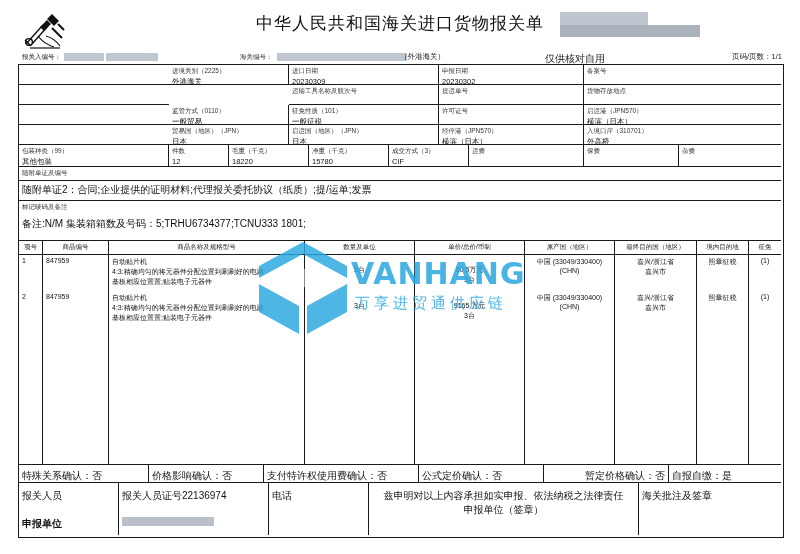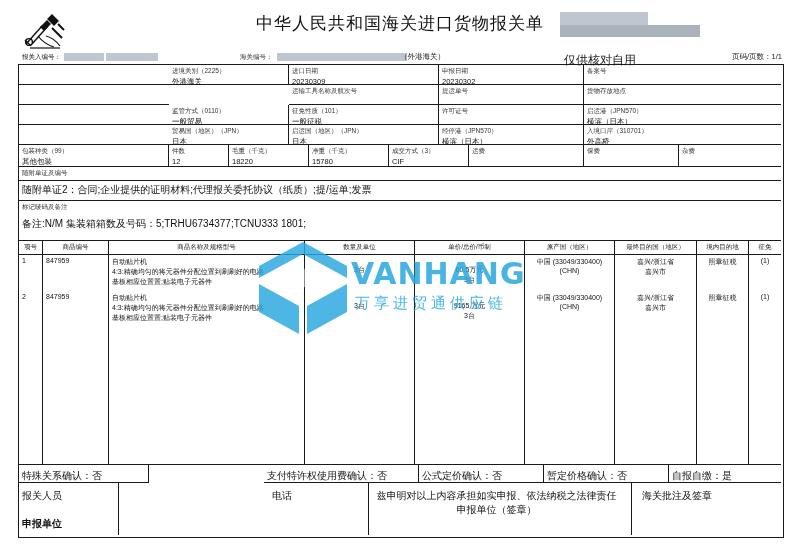--- a/index.html
+++ b/index.html
@@ -27,21 +27,21 @@
   .hdr-redact-1{position:absolute;left:560px;top:12px;width:88px;height:13px;}
   .hdr-redact-2{position:absolute;left:560px;top:25px;width:140px;height:12px;}
 
   .declarant{position:absolute;left:22px;top:52px;font-size:7.5px;}
   .declarant .lbl{color:#111;}
   .declarant .rd{width:40px;height:8px;margin-left:3px;}
   .declarant .rd2{width:52px;height:8px;margin-left:2px;}
   .customs-no{position:absolute;left:240px;top:52px;font-size:7.5px;}
   .customs-no .rd{width:130px;height:8px;margin-left:4px;}
   .port-note{position:absolute;left:400px;top:52px;font-size:7.5px;}
-  .official{position:absolute;left:564px;top:52px;font-size:12px;}
+  .official{position:absolute;left:545px;top:52px;font-size:10px;}
   .pagecount{position:absolute;right:18px;top:52px;font-size:7.5px;}
 
   
   .frame{position:absolute;left:18px;top:64px;width:764px;height:472px;border:1px solid #1a1a1a;}
 
   .cell{position:absolute;box-sizing:border-box;border-right:1px solid #1a1a1a;border-bottom:1px solid #1a1a1a;padding:2px 3px;overflow:hidden;}
   .cell.nb{border-right:none;}
   .cell.nbb{border-bottom:none;}
   .lbl{font-size:6.5px;color:#333;}
   .val{font-size:7.5px;color:#111;margin-top:1px;}
@@ -286,43 +286,52 @@
     <div class="cell" style="left:286px;top:262px;width:110px;height:138px;"></div>
     <div class="cell" style="left:396px;top:262px;width:110px;height:138px;"></div>
     <div class="cell" style="left:506px;top:262px;width:90px;height:138px;"></div>
     <div class="cell" style="left:596px;top:262px;width:82px;height:138px;"></div>
     <div class="cell" style="left:678px;top:262px;width:52px;height:138px;"></div>
     <div class="cell nb" style="left:730px;top:262px;width:32px;height:138px;"></div>
 
     <div class="cell" style="left:0;top:400px;width:130px;height:18px;padding-top:4px;">
       <span class="val2">特殊关系确认：</span><span class="val2">否</span>
     </div>
+    <div class="cell" style="left:130px;top:400px;width:115px;height:18px;padding-top:4px;">
+      <span class="val2">价格影响确认：</span><span class="val2">否</span>
+    </div>
     <div class="cell" style="left:245px;top:400px;width:155px;height:18px;padding-top:4px;">
       <span class="val2">支付特许权使用费确认：</span><span class="val2">否</span>
     </div>
     <div class="cell" style="left:400px;top:400px;width:125px;height:18px;padding-top:4px;">
       <span class="val2">公式定价确认：</span><span class="val2">否</span>
     </div>
-    <div class="cell" style="left:525px;top:400px;width:125px;height:18px;padding-top:4px;">
+    <div class="cell" style="left:525px;top:400px;width:125px;height:18px;padding-top:4px;text-align:right;">
       <span class="val2">暂定价格确认：</span><span class="val2">否</span>
     </div>
     <div class="cell nb" style="left:650px;top:400px;width:112px;height:18px;padding-top:4px;">
       <span class="val2">自报自缴：</span><span class="val2">是</span>
     </div>
 
     <div class="cell nbb" style="left:0;top:418px;width:100px;height:52px;padding-top:6px;">
       <div class="val2">报关人员</div>
       <div style="margin-top:14px;font-weight:bold;">
         <span class="val2">申报单位</span>
       </div>
     </div>
+    <div class="cell nbb" style="left:100px;top:418px;width:150px;height:52px;padding-top:6px;">
+      <div class="val2">报关人员证号22136974</div>
+      <div style="margin-top:14px;">
+        <span class="footer-redact" style="width:92px;"></span>
+      </div>
+    </div>
     <div class="cell nbb" style="left:250px;top:418px;width:100px;height:52px;padding-top:6px;">
       <div class="val2">电话</div>
     </div>
-    <div class="cell nbb" style="left:343px;top:418px;width:270px;height:52px;padding-top:6px;">
+    <div class="cell nbb" style="left:350px;top:418px;width:270px;height:52px;padding-top:6px;">
       <div class="val2 ctr">兹申明对以上内容承担如实申报、依法纳税之法律责任</div>
       <div class="val2 ctr" style="margin-top:0;">申报单位（签章）</div>
     </div>
     <div class="cell nbb nb" style="left:620px;top:418px;width:142px;height:52px;padding-top:6px;">
       <div class="val2">海关批注及签章</div>
     </div>
 
   </div>
 
   <div class="wm">

